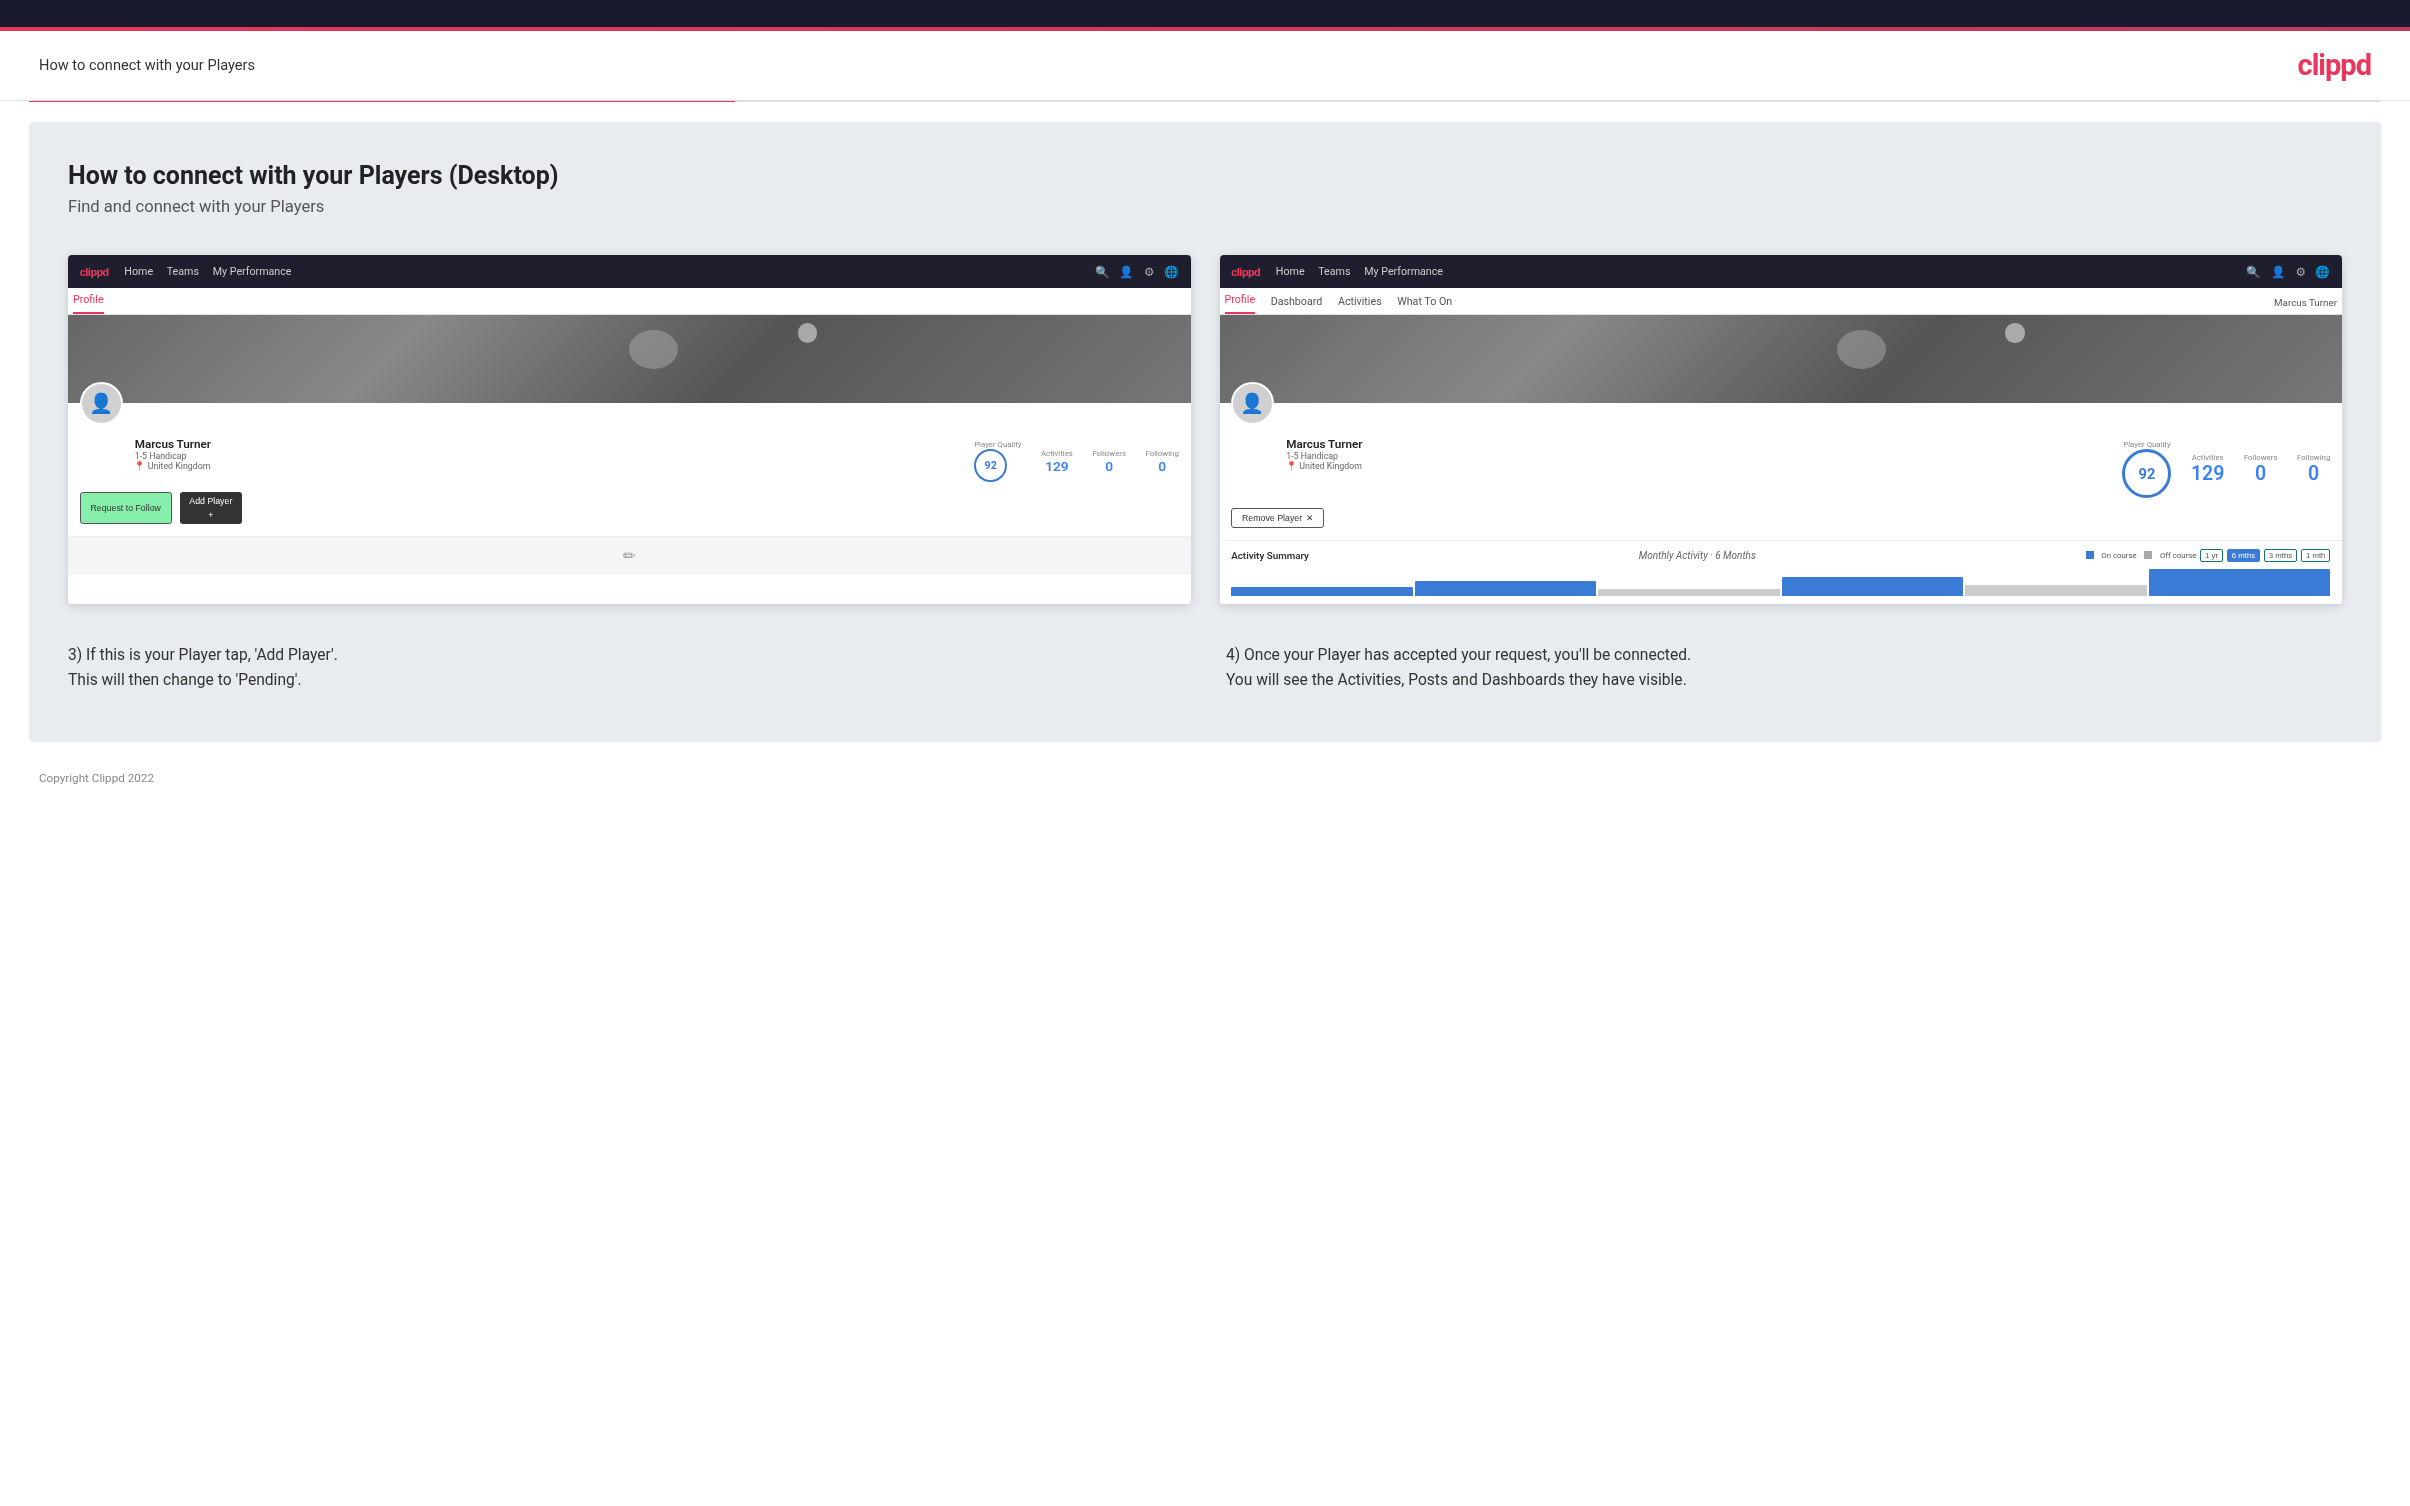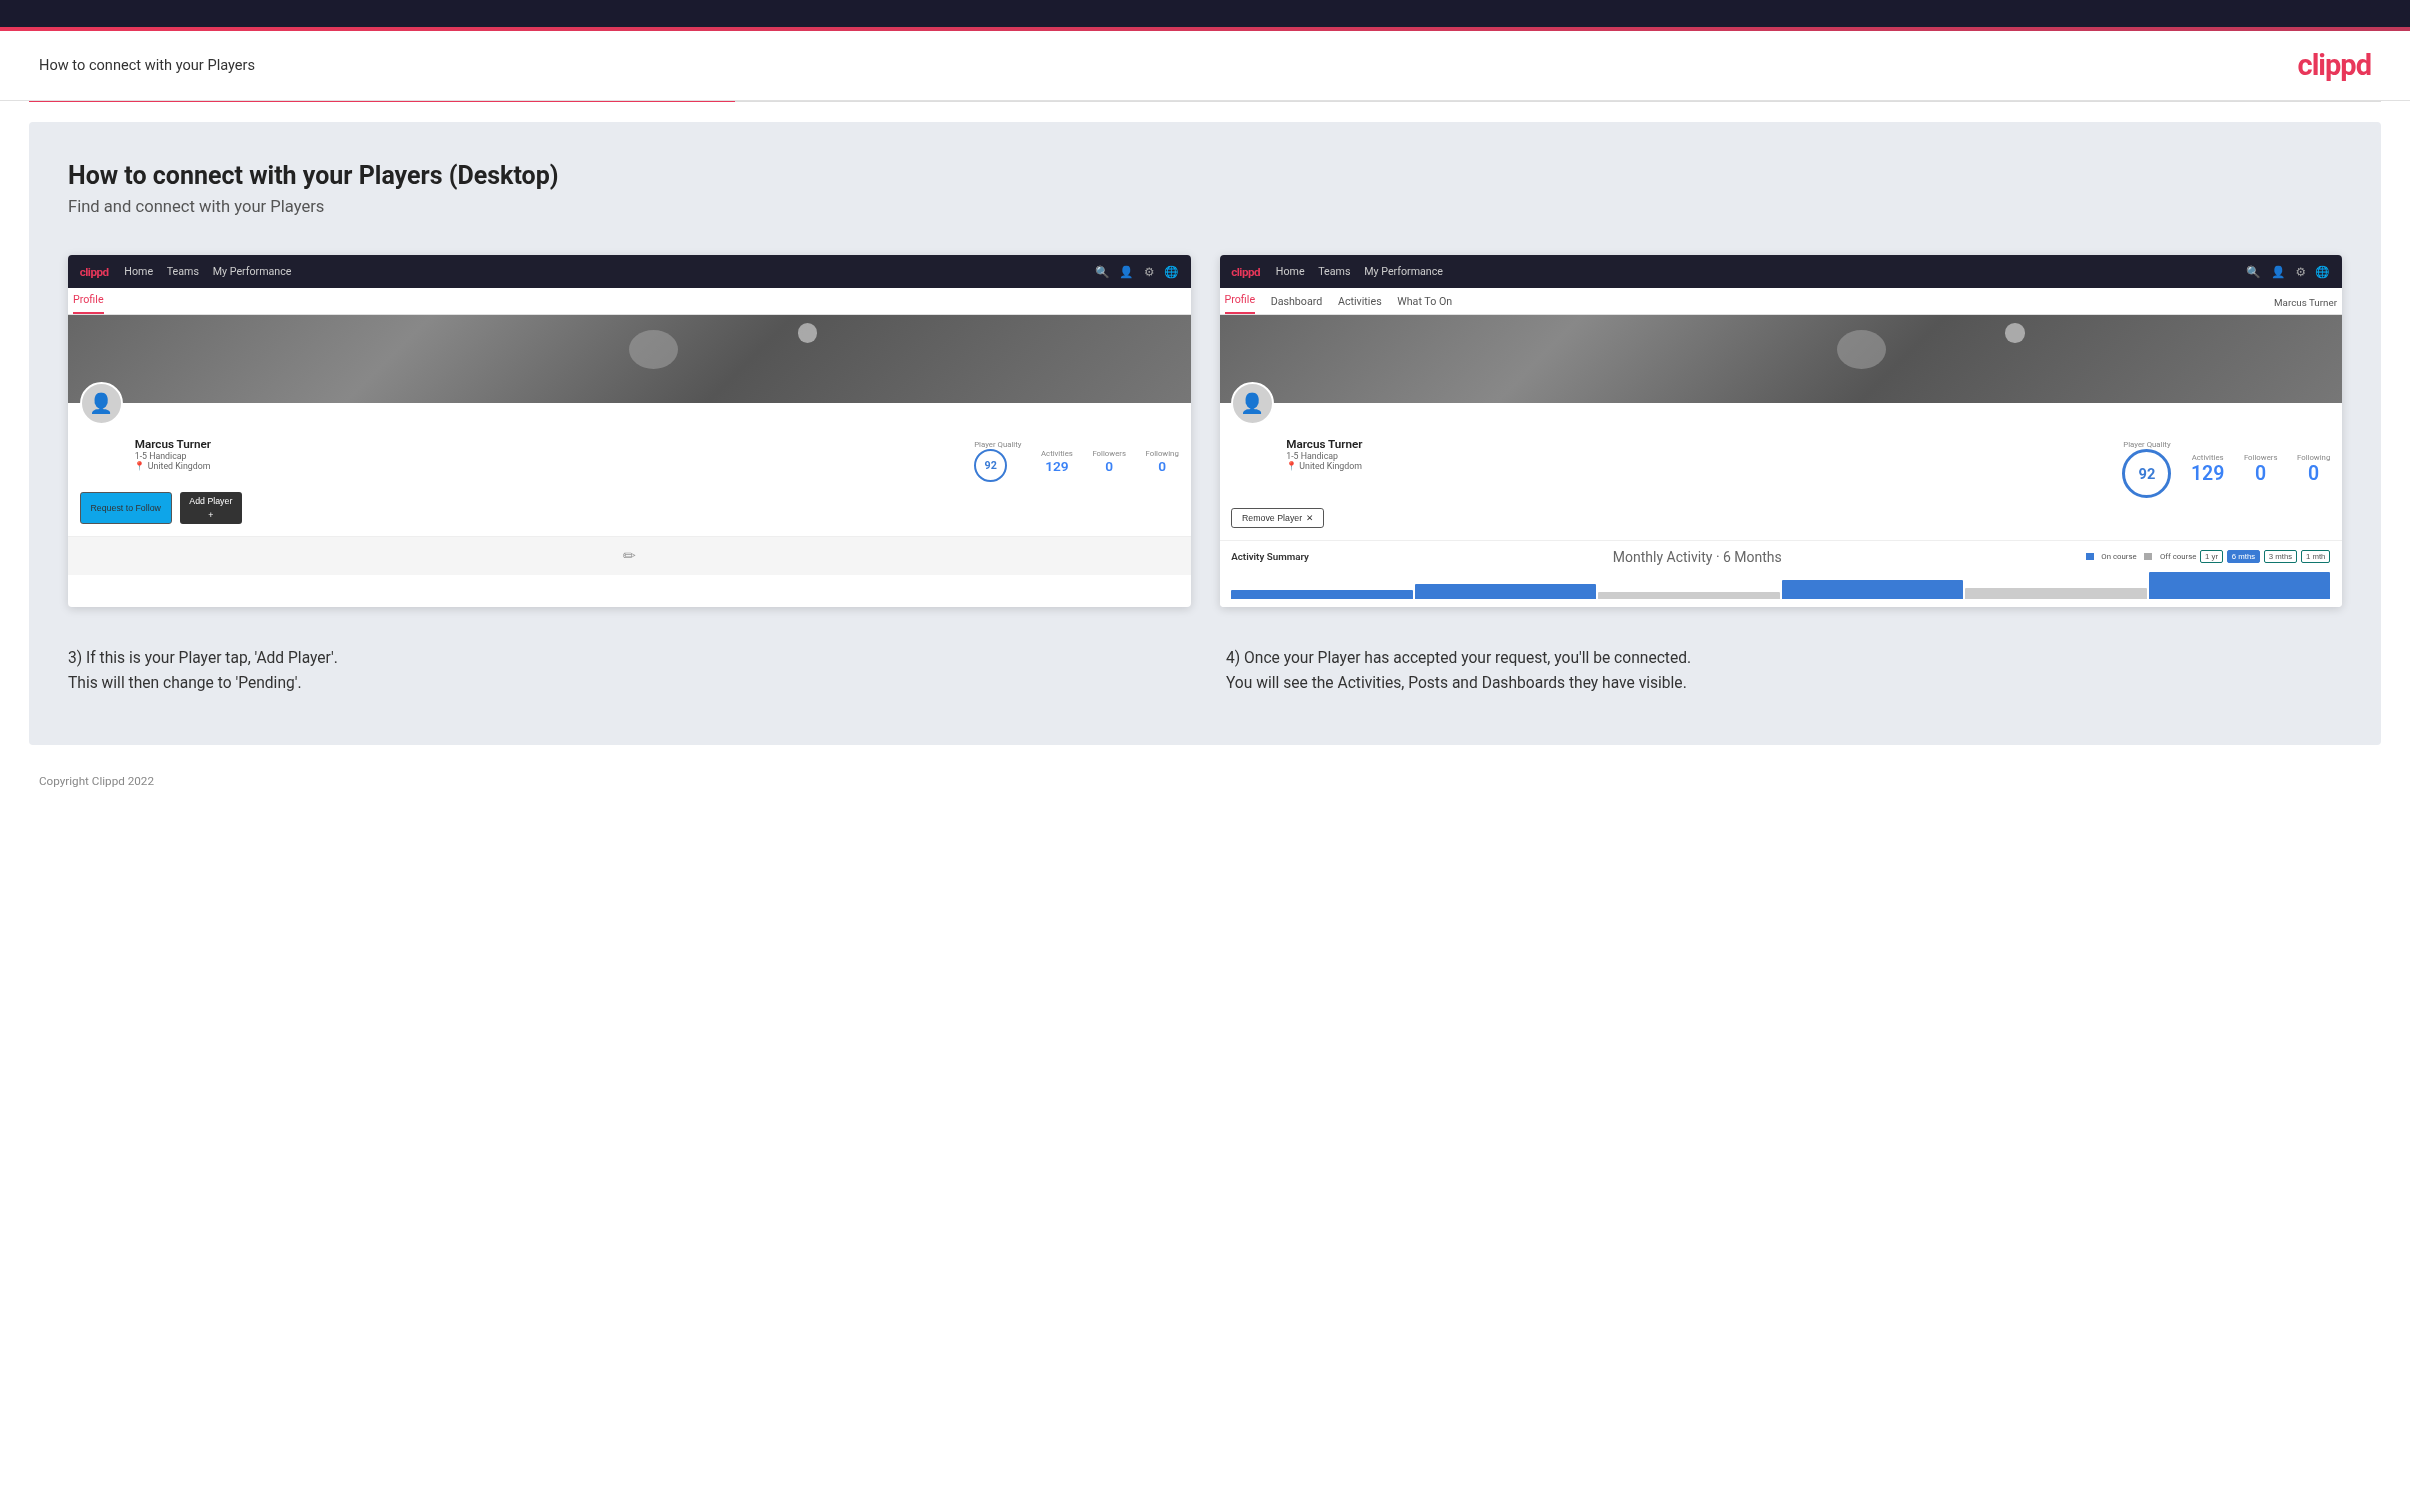--- a/index.html
+++ b/index.html
@@ -253,21 +253,21 @@
 
     
     .action-buttons {
       display: flex;
       gap: 7.8px;
       margin-top: 9.8px;
     }
     .btn-outline {
       padding: 3.9px 9.8px;
       border: 1px solid #555;
-      background: #0ea5e9;
+      background: #86efac;
       border-radius: 2.9px;
       font-size: 8.8px;
       color: #333;
       cursor: pointer;
     }
     .btn-dark {
       padding: 3.9px 9.8px;
       border: none;
       background: #333;
       border-radius: 2.9px;
@@ -303,22 +303,23 @@
       align-items: center;
       justify-content: space-between;
       margin-bottom: 5.9px;
     }
     .activity-title {
       font-size: 9.8px;
       font-weight: 600;
       color: #333;
     }
     .activity-period {
-      font-size: 14px;
+      font-size: 10px;
       color: #666;
+      font-style: italic;
     }
     .activity-filters {
       display: flex;
       gap: 3.9px;
       align-items: center;
     }
     .activity-legend {
       display: flex;
       gap: 7.8px;
       align-items: center;

